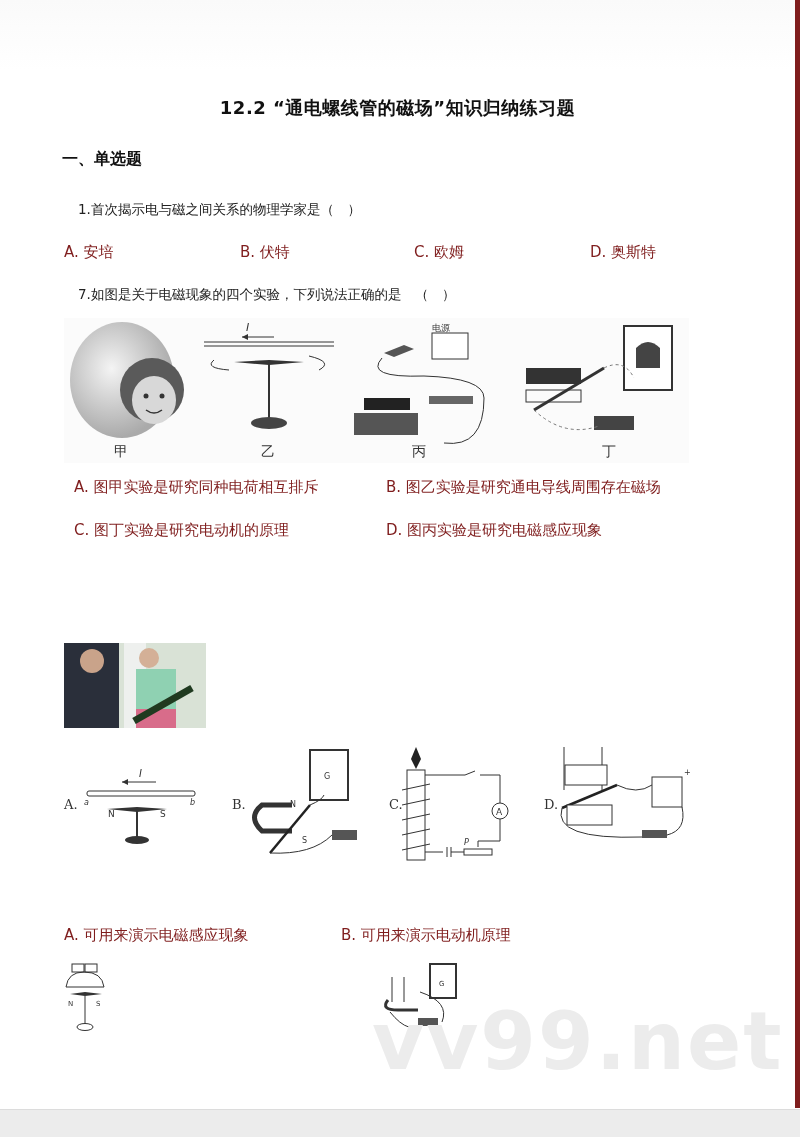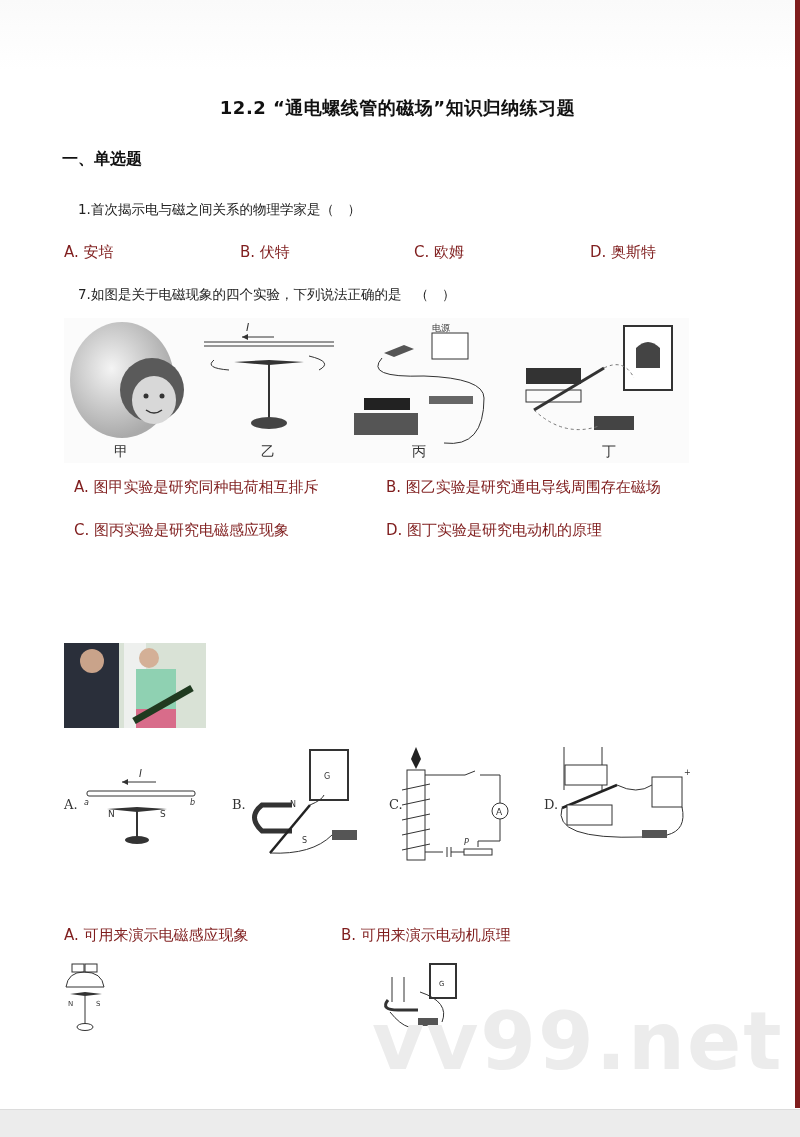--- a/index.html
+++ b/index.html
@@ -90,22 +90,22 @@
       <path d="M540 50 Q560 40 570 60" stroke="#777" stroke-dasharray="3,3" fill="none"></path>
     </svg>
     <div class="fig-label" style="left:50px;top:125px">甲</div>
     <div class="fig-label" style="left:197px;top:125px">乙</div>
     <div class="fig-label" style="left:348px;top:125px">丙</div>
     <div class="fig-label" style="left:538px;top:125px">丁</div>
   </div>
 
   <div class="opt" style="left:386px;top:478px">B. 图乙实验是研究通电导线周围存在磁场</div>
   <div class="opt" style="left:74px;top:478px">A. 图甲实验是研究同种电荷相互排斥</div>
-  <div class="opt" style="left:74px;top:521px">C. 图丙实验是研究电磁感应现象</div>
-  <div class="opt" style="left:386px;top:521px">D. 图丁实验是研究电动机的原理</div>
+  <div class="opt" style="left:74px;top:521px">C. 图丁实验是研究电动机的原理</div>
+  <div class="opt" style="left:386px;top:521px">D. 图丙实验是研究电磁感应现象</div>
 
 
   <div class="fig" style="left:64px;top:643px;width:142px;height:85px;background:#c9d6c6">
     <svg width="142" height="85">
       <rect x="0" y="0" width="142" height="85" fill="#d9e2d6"></rect>
       <rect x="0" y="0" width="55" height="85" fill="#2a2f3a"></rect>
       <circle cx="28" cy="18" r="12" fill="#c9a38a"></circle>
       <rect x="60" y="0" width="22" height="85" fill="#eef0ee"></rect>
       <circle cx="85" cy="15" r="10" fill="#d4b097"></circle>
       <rect x="72" y="26" width="40" height="40" fill="#8fd1b2"></rect>

